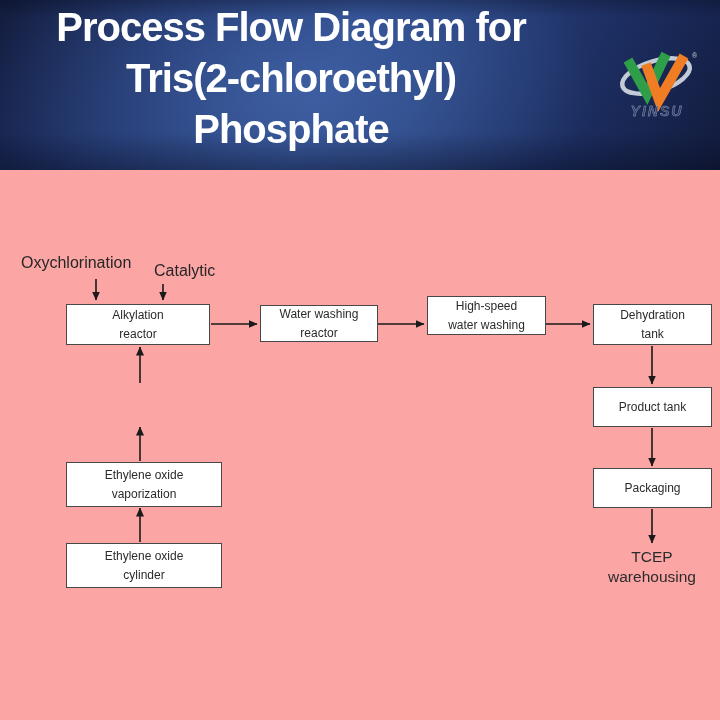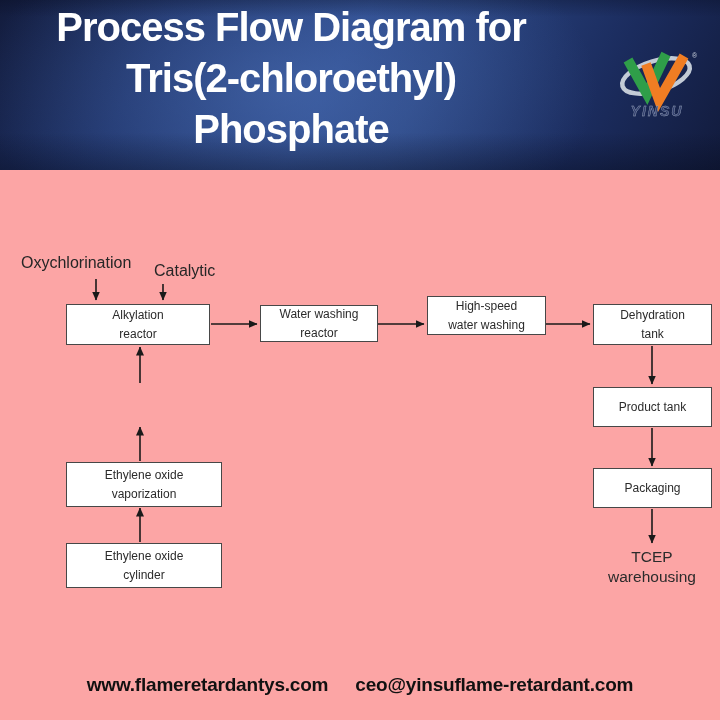--- a/index.html
+++ b/index.html
@@ -100,18 +100,14 @@
     <div class="node" style="left:593px;top:298px;width:119px;height:40px">Packaging</div>
     <div class="node" style="left:66px;top:292px;width:156px;height:45px">Ethylene oxide
 vaporization</div>
     <div class="node" style="left:66px;top:373px;width:156px;height:45px">Ethylene oxide
 cylinder</div>
 
     <div class="terminal" style="left:582px;top:377px;width:140px">TCEP
 warehousing</div>
   </div>
 
-  <div class="footer">
-    <span>www.flameretardantys.com</span>
-    <span>ceo@yinsuflame-retardant.com</span>
-  </div>
 
 </div>
 
 </body></html>

